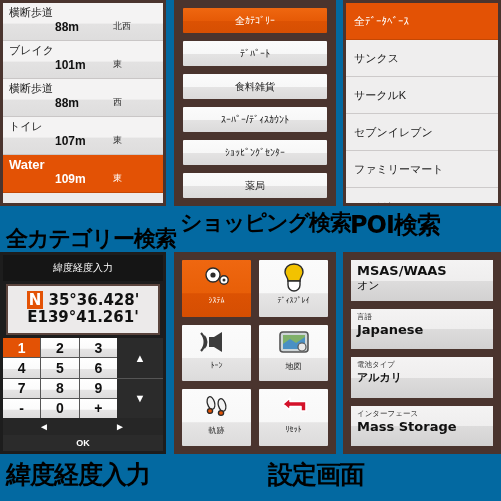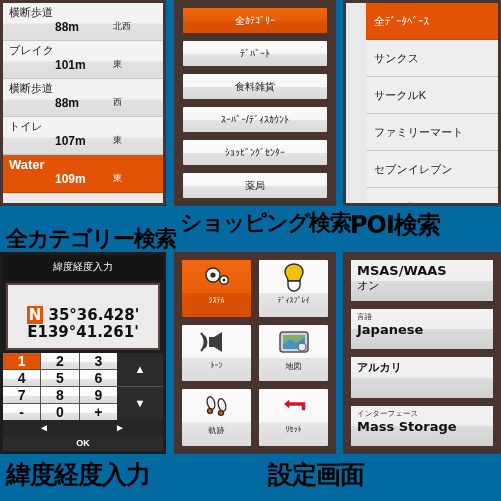--- a/index.html
+++ b/index.html
@@ -35,31 +35,31 @@
   
   .blist{padding:3px 4px;box-sizing:border-box;height:100%;background:#4a342e;}
   .btnrow{box-sizing:border-box;height:29px;margin-bottom:4px;border:2px solid #4a342e;
           border-radius:3px;display:flex;align-items:center;justify-content:center;
           background:linear-gradient(#fbfbfb 0%,#f7f7f7 52%,#e4e3e3 53%,#dbdada 100%);
           font-size:10px;color:#1a1a1a;}
   .btnrow.sel{background:linear-gradient(#ef6710 0%,#e65a06 52%,#dc5203 53%,#d64f02 100%);
               color:#fff;}
 
   
-  .dlist{height:100%;background:#efeeee;margin-left:20px;}
+  .dlist{height:100%;background:#efeeee;}
   .drow{box-sizing:border-box;height:37px;display:flex;align-items:center;
         padding:0 8px;font-size:11px;color:#1a1a1a;
         border-bottom:1px solid #cdcaca;background:#efeeee;}
   .drow.sel{background:#e35205;color:#fff;border-bottom:1px solid #c44704;}
 
   
   .coordscr{height:100%;background:#1d1d1d;display:flex;flex-direction:column;}
   .ctitle{height:26px;display:flex;align-items:center;justify-content:center;
           background:#151515;color:#fff;font-size:10px;}
-  .cfield{margin:3px;padding:22px 0 7px 0;background:#eceaea;border:2px solid #5a443d;
+  .cfield{margin:3px;padding:6px 0 7px 0;background:#eceaea;border:2px solid #5a443d;
           text-align:center;font-size:15px;font-weight:bold;color:#111;
           font-family:"DejaVu Sans","Liberation Sans",sans-serif;line-height:17px;}
   .curs{background:#e35205;color:#fff;padding:0 2px;}
   .kpwrap{flex:1;display:flex;background:#1d1d1d;}
   .keys{flex:1;display:grid;grid-template-columns:repeat(3,1fr);grid-template-rows:repeat(4,1fr);
         gap:1px;background:#555;}
   .key{display:flex;align-items:center;justify-content:center;font-size:14px;font-weight:bold;
        color:#111;background:linear-gradient(#ffffff 0%,#fbfbfb 55%,#e6e5e5 56%,#dddcdc 100%);}
   .key.sel{background:#e35205;color:#fff;}
   .arrows{width:46px;display:flex;flex-direction:column;gap:1px;background:#555;}
@@ -157,22 +157,22 @@
   </div>
   <div class="caption" style="left:180px;top:208px;font-size:22px;">ショッピング検索</div>
 
   <div class="panel" style="left:343px;top:0;width:158px;height:206px;">
     <div class="device">
       <div class="screen">
         <div class="dlist" id="p3-list">
             <div class="drow sel">全ﾃﾞｰﾀﾍﾞｰｽ</div>
             <div class="drow">サンクス</div>
             <div class="drow">サークルK</div>
+            <div class="drow">セブンイレブン</div>
             <div class="drow">ファミリーマート</div>
-            <div class="drow">セブンイレブン</div>
             <div class="drow">ローソン</div>
           </div>
       </div>
     </div>
   </div>
   <div class="caption" style="left:350px;top:209px;font-size:24px;">POI検索</div>
 
   <div class="panel" style="left:0;top:252px;width:166px;height:202px;">
     <div class="device" style="border-color:#1d1d1d;background:#1d1d1d;">
       <div class="coordscr">
@@ -290,20 +290,21 @@
       <div class="slist" id="p6-list">
           <div class="srow">
             <div class="sval">MSAS/WAAS</div>
             <div class="sval jp" style="font-size:11px;font-weight:normal;">オン</div>
           </div>
           <div class="srow">
             <div class="slab">言語</div>
             <div class="sval">Japanese</div>
           </div>
           <div class="srow">
+            <div class="slab">電池タイプ</div>
             <div class="sval jp">アルカリ</div>
           </div>
           <div class="srow">
             <div class="slab">インターフェース</div>
             <div class="sval">Mass Storage</div>
           </div>
         </div>
     </div>
   </div>
 

